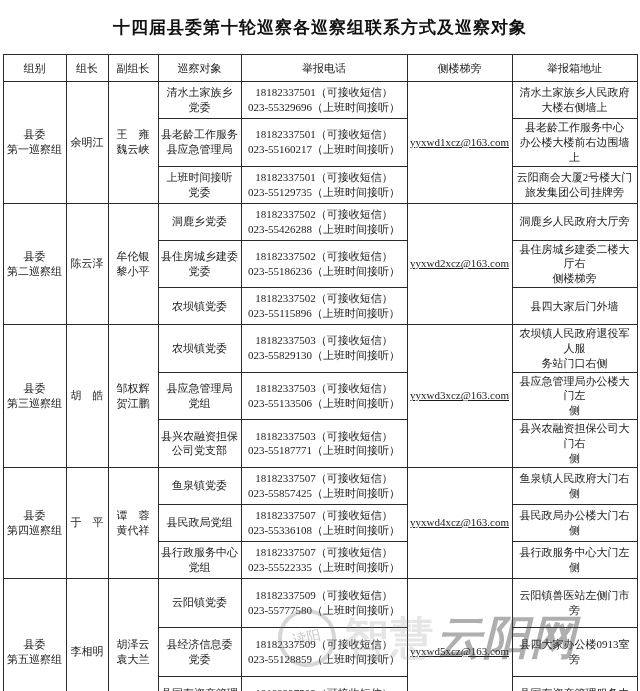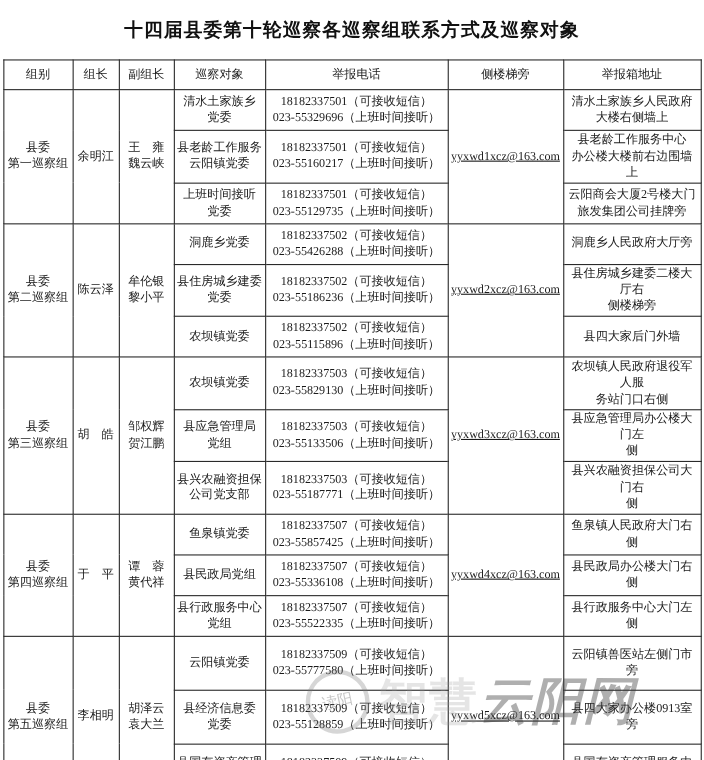--- a/index.html
+++ b/index.html
@@ -133,21 +133,21 @@
         <td>清水土家族乡
 党委</td>
         <td class="phone-cell">18182337501（可接收短信）
 023-55329696（上班时间接听）</td>
         <td class="email-cell" rowspan="3">yyxwd1xcz@163.com</td>
         <td>清水土家族乡人民政府
 大楼右侧墙上</td>
       </tr>
       <tr style="height: 37px;">
         <td>县老龄工作服务
-云阳镇党委</td>
+县应急管理局</td>
         <td class="phone-cell">18182337501（可接收短信）
 023-55160217（上班时间接听）</td>
         <td>县老龄工作服务中心
 办公楼大楼前右边围墙上</td>
       </tr>
       <tr style="height: 37px;">
         <td>上班时间接听
 党委</td>
         <td class="phone-cell">18182337501（可接收短信）
 023-55129735（上班时间接听）</td>

